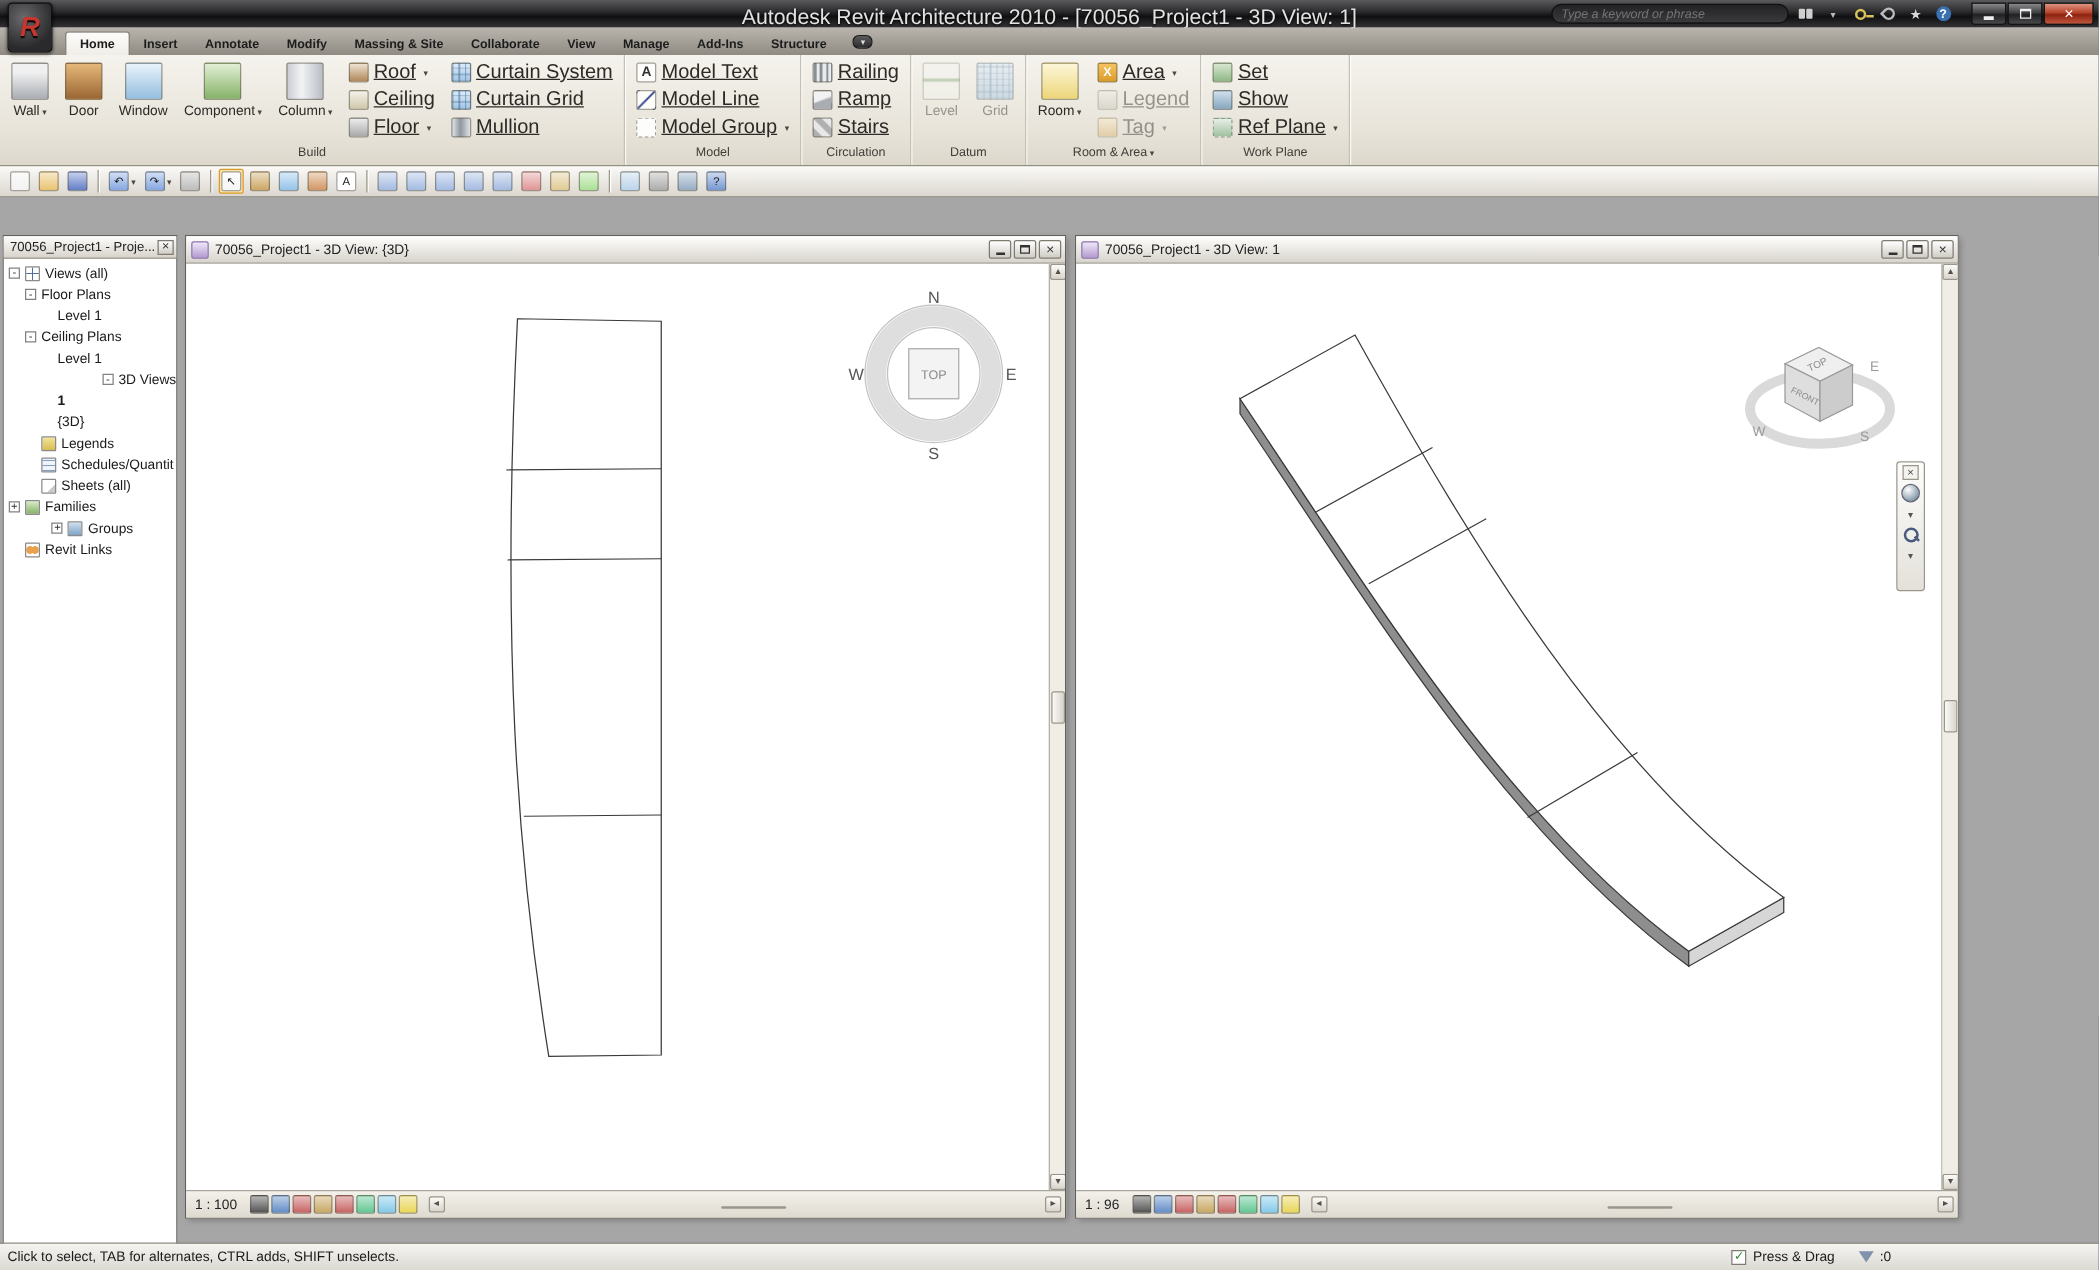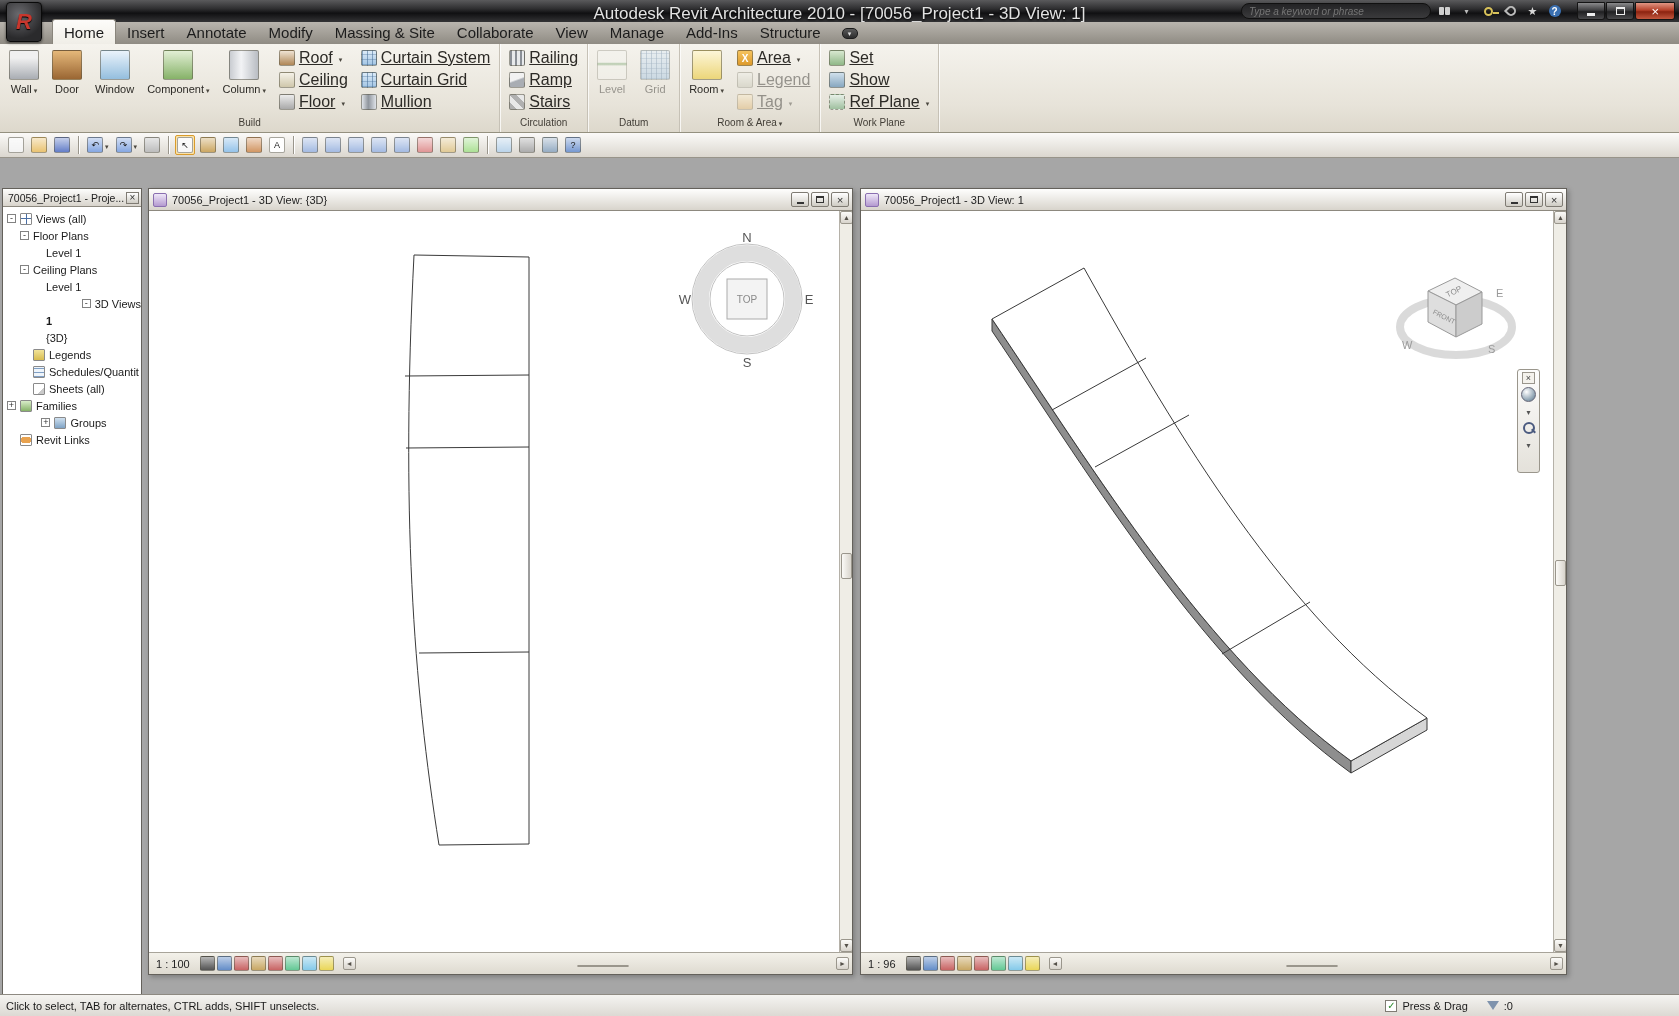--- a/index.html
+++ b/index.html
@@ -29,21 +29,21 @@
   .wbtn{width:28px;height:18px;border:1px solid #141414;border-radius:0 0 3px 3px;margin-left:1px;
     background:linear-gradient(#8a8a8c,#3f3f41 45%,#202022 55%,#4a4a4c);display:flex;align-items:center;justify-content:center;color:#eee;}
   .wbtn.close{width:40px;background:linear-gradient(#e09684,#b5412a 45%,#8c2310 55%,#c2573e);}
   .g-min2{width:8px;height:3px;background:#eee;margin-top:6px;}
   .g-max2{width:9px;height:8px;border:1px solid #eee;border-top-width:2px;}
   .g-close2::before{content:"×";font-size:13px;line-height:1;color:#fff;}
 
   
   #tabrow{position:absolute;left:0;top:22px;width:100%;height:22px;background:linear-gradient(#b9b5ae,#8f8b83);display:flex;align-items:flex-end;padding-left:52px;}
   #tabs{display:flex;align-items:flex-end;height:100%;}
-  .tab{padding:4px 11px 3px;font-size:15px;color:#1c1c1c;}
+  .tab{padding:4px 11px 3px;font-size:10px;color:#1c1c1c;font-weight:bold;}
   .tab.active{background:linear-gradient(#fdfcfa,#f0eee7);border:1px solid #89857c;border-bottom:none;border-radius:3px 3px 0 0;}
   #ribbon-toggle{width:16px;height:11px;margin:0 0 5px 10px;border-radius:5px;background:linear-gradient(#5a5a5a,#2c2c2c);border:1px solid #1c1c1c;display:flex;align-items:center;justify-content:center;}
   #ribbon-toggle::before{content:"▾";font-size:7px;color:#ddd;}
 
   
   #ribbon{position:absolute;left:0;top:44px;width:100%;height:89px;border-bottom:1px solid #94907f;
     background:linear-gradient(#f5f3ed,#e7e3d9 70%,#ddd8cc);display:flex;}
   .panel{position:relative;height:100%;padding:3px 4px 16px 4px;border-right:1px solid #c6c1b6;box-shadow:1px 0 0 rgba(255,255,255,.75);}
   .panel-content{display:flex;align-items:flex-start;gap:3px;height:70px;}
   .panel-label{position:absolute;left:0;right:0;bottom:1px;height:14px;text-align:center;font-size:10px;color:#413d36;}
@@ -279,20 +279,40 @@
               <span class="slab">Mullion</span>
             </div>
           </div>
         </div>
         <div class="panel-label">Build</div>
       </div>
       <div class="panel">
         <div class="panel-content">
           <div class="stack">
             <div class="btn-small">
+              <span class="ic ic16 ic-model-text-icon"></span>
+              <span class="slab">Model Text</span>
+            </div>
+            <div class="btn-small">
+              <span class="ic ic16 ic-model-line-icon"></span>
+              <span class="slab">Model Line</span>
+            </div>
+            <div class="btn-small">
+              <span class="ic ic16 ic-model-group-icon"></span>
+              <span class="slab">Model Group</span>
+              <span class="arrow"></span>
+            </div>
+          </div>
+        </div>
+        <div class="panel-label">Model</div>
+      </div>
+      <div class="panel">
+        <div class="panel-content">
+          <div class="stack">
+            <div class="btn-small">
               <span class="ic ic16 ic-railing-icon"></span>
               <span class="slab">Railing</span>
             </div>
             <div class="btn-small">
               <span class="ic ic16 ic-ramp-icon"></span>
               <span class="slab">Ramp</span>
             </div>
             <div class="btn-small">
               <span class="ic ic16 ic-stairs-icon"></span>
               <span class="slab">Stairs</span>

